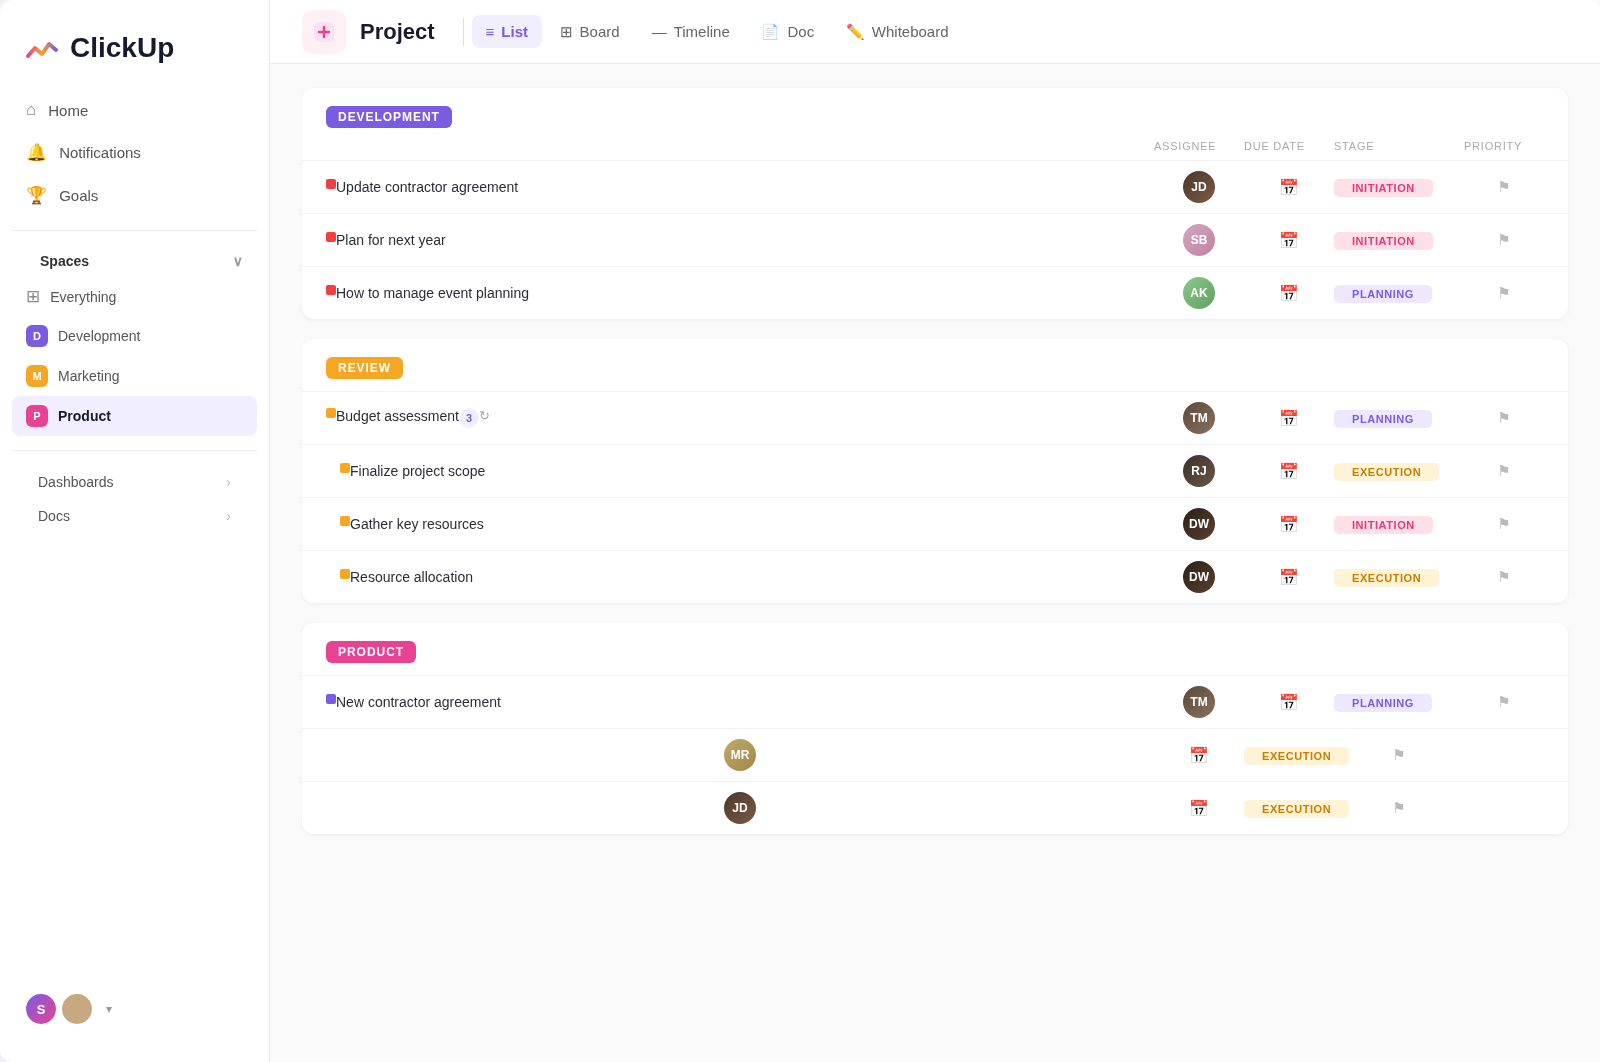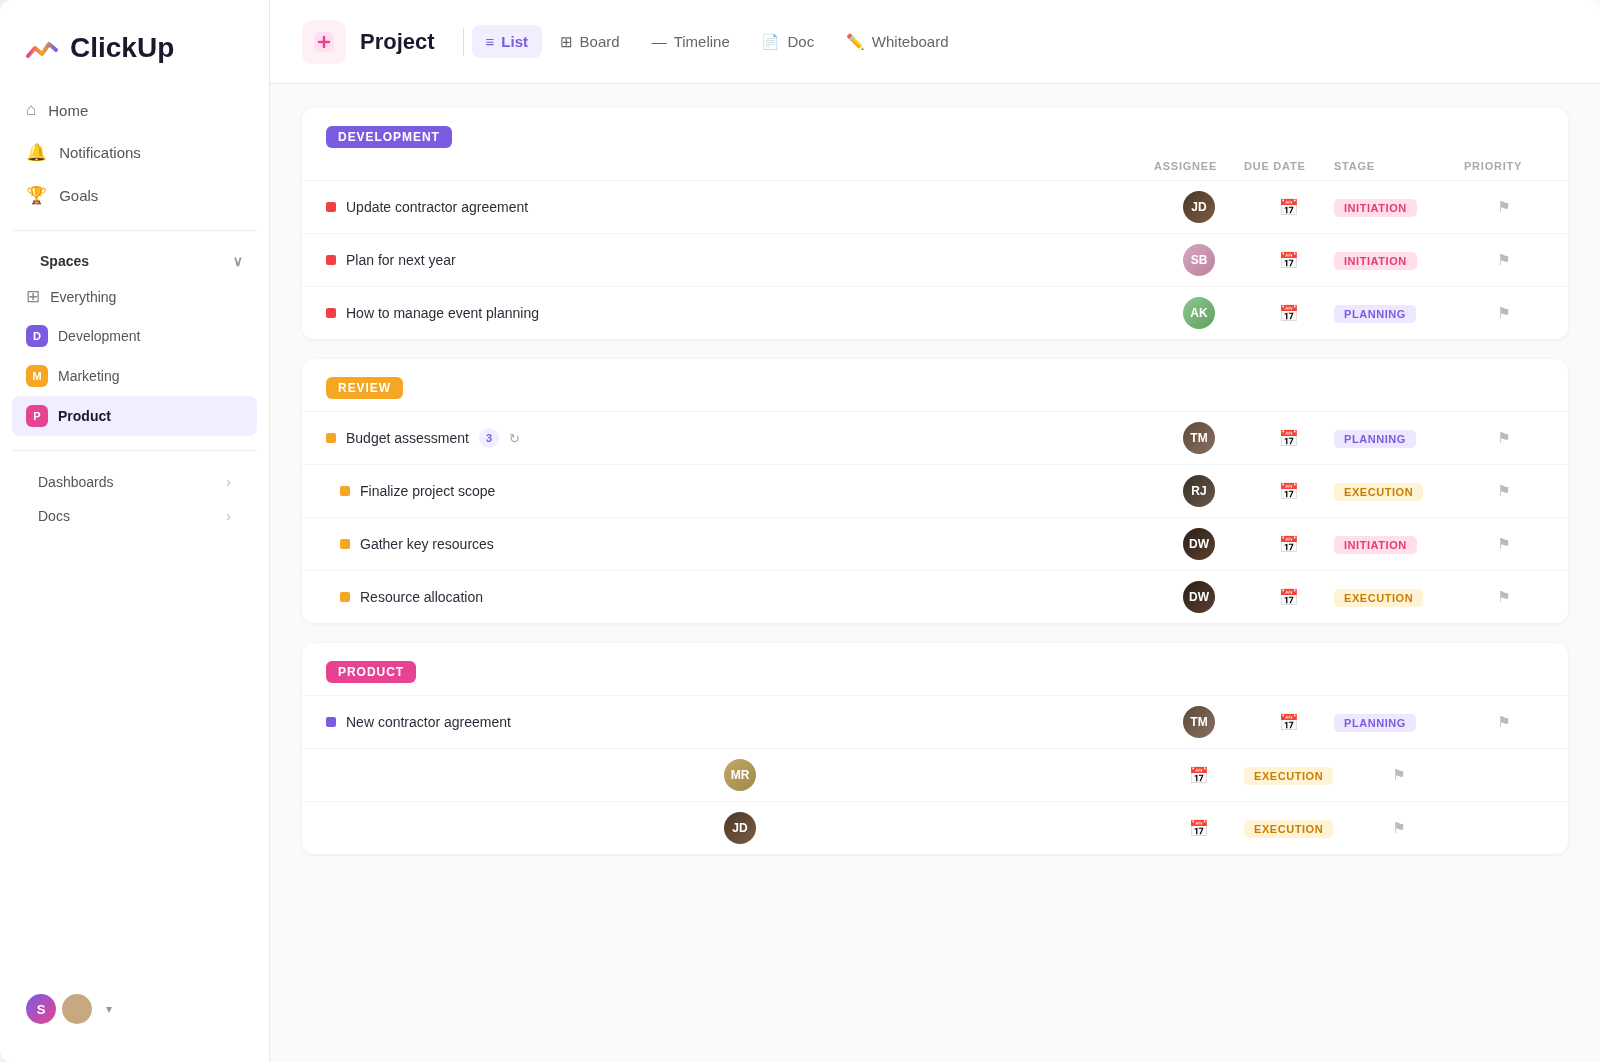--- a/index.html
+++ b/index.html
@@ -152,21 +152,21 @@
     }
 
     
     .main-header {
       background: #fff;
       border-bottom: 1px solid #e8e8f0;
       padding: 12px 32px;
       display: flex;
       align-items: center;
       gap: 0;
-      height: 84px;
+      height: 64px;
       border-radius: 0 12px 0 0;
     }
     .project-icon-wrap {
       width: 44px;
       height: 44px;
       background: #fff0f5;
       border-radius: 10px;
       display: flex;
       align-items: center;
       justify-content: center;
@@ -233,38 +233,37 @@
     }
     .section-label.purple { background: #7b5ce0; }
     .section-label.yellow { background: #f5a623; }
     .section-label.pink { background: #e84393; }
 
     .table-cols {
       display: grid;
       grid-template-columns: 1fr 90px 90px 130px 80px;
       padding: 0 24px 8px;
       font-size: 11px;
-      font-weight: 700;
+      font-weight: 400;
       color: #aaa;
       letter-spacing: 0.07em;
       text-transform: uppercase;
     }
 
     .task-row {
       display: grid;
       grid-template-columns: 1fr 90px 90px 130px 80px;
       align-items: center;
       padding: 10px 24px;
       border-top: 1px solid #f2f2f7;
     }
 
     .task-name {
       display: flex;
-      align-items: center;
-      gap: 10px;
+      align-items: flex-start;
       font-size: 14px;
       color: #2d2d3a;
     }
     .task-dot {
       width: 10px;
       height: 10px;
       border-radius: 2px;
       flex-shrink: 0;
     }
     .task-dot.red { background: #f04040; }
@@ -272,21 +271,21 @@
     .task-dot.purple { background: #7b5ce0; }
 
     .task-sub {
       padding-left: 24px;
     }
     .task-sub .task-name { padding-left: 14px; }
 
     .task-badge {
       font-size: 11px;
       font-weight: 600;
-      padding: 3px 10px;
+      padding: 3px 18px;
       border-radius: 5px;
       letter-spacing: 0.05em;
       text-align: center;
     }
     .badge-initiation { background: #ffe0e8; color: #e8387a; }
     .badge-planning { background: #ede8ff; color: #7b5ce0; }
     .badge-execution { background: #fff3d6; color: #c87f00; }
 
     .cal-icon { color: #bbb; font-size: 16px; text-align: center; }
     .flag-icon { color: #bbb; font-size: 15px; text-align: center; }

